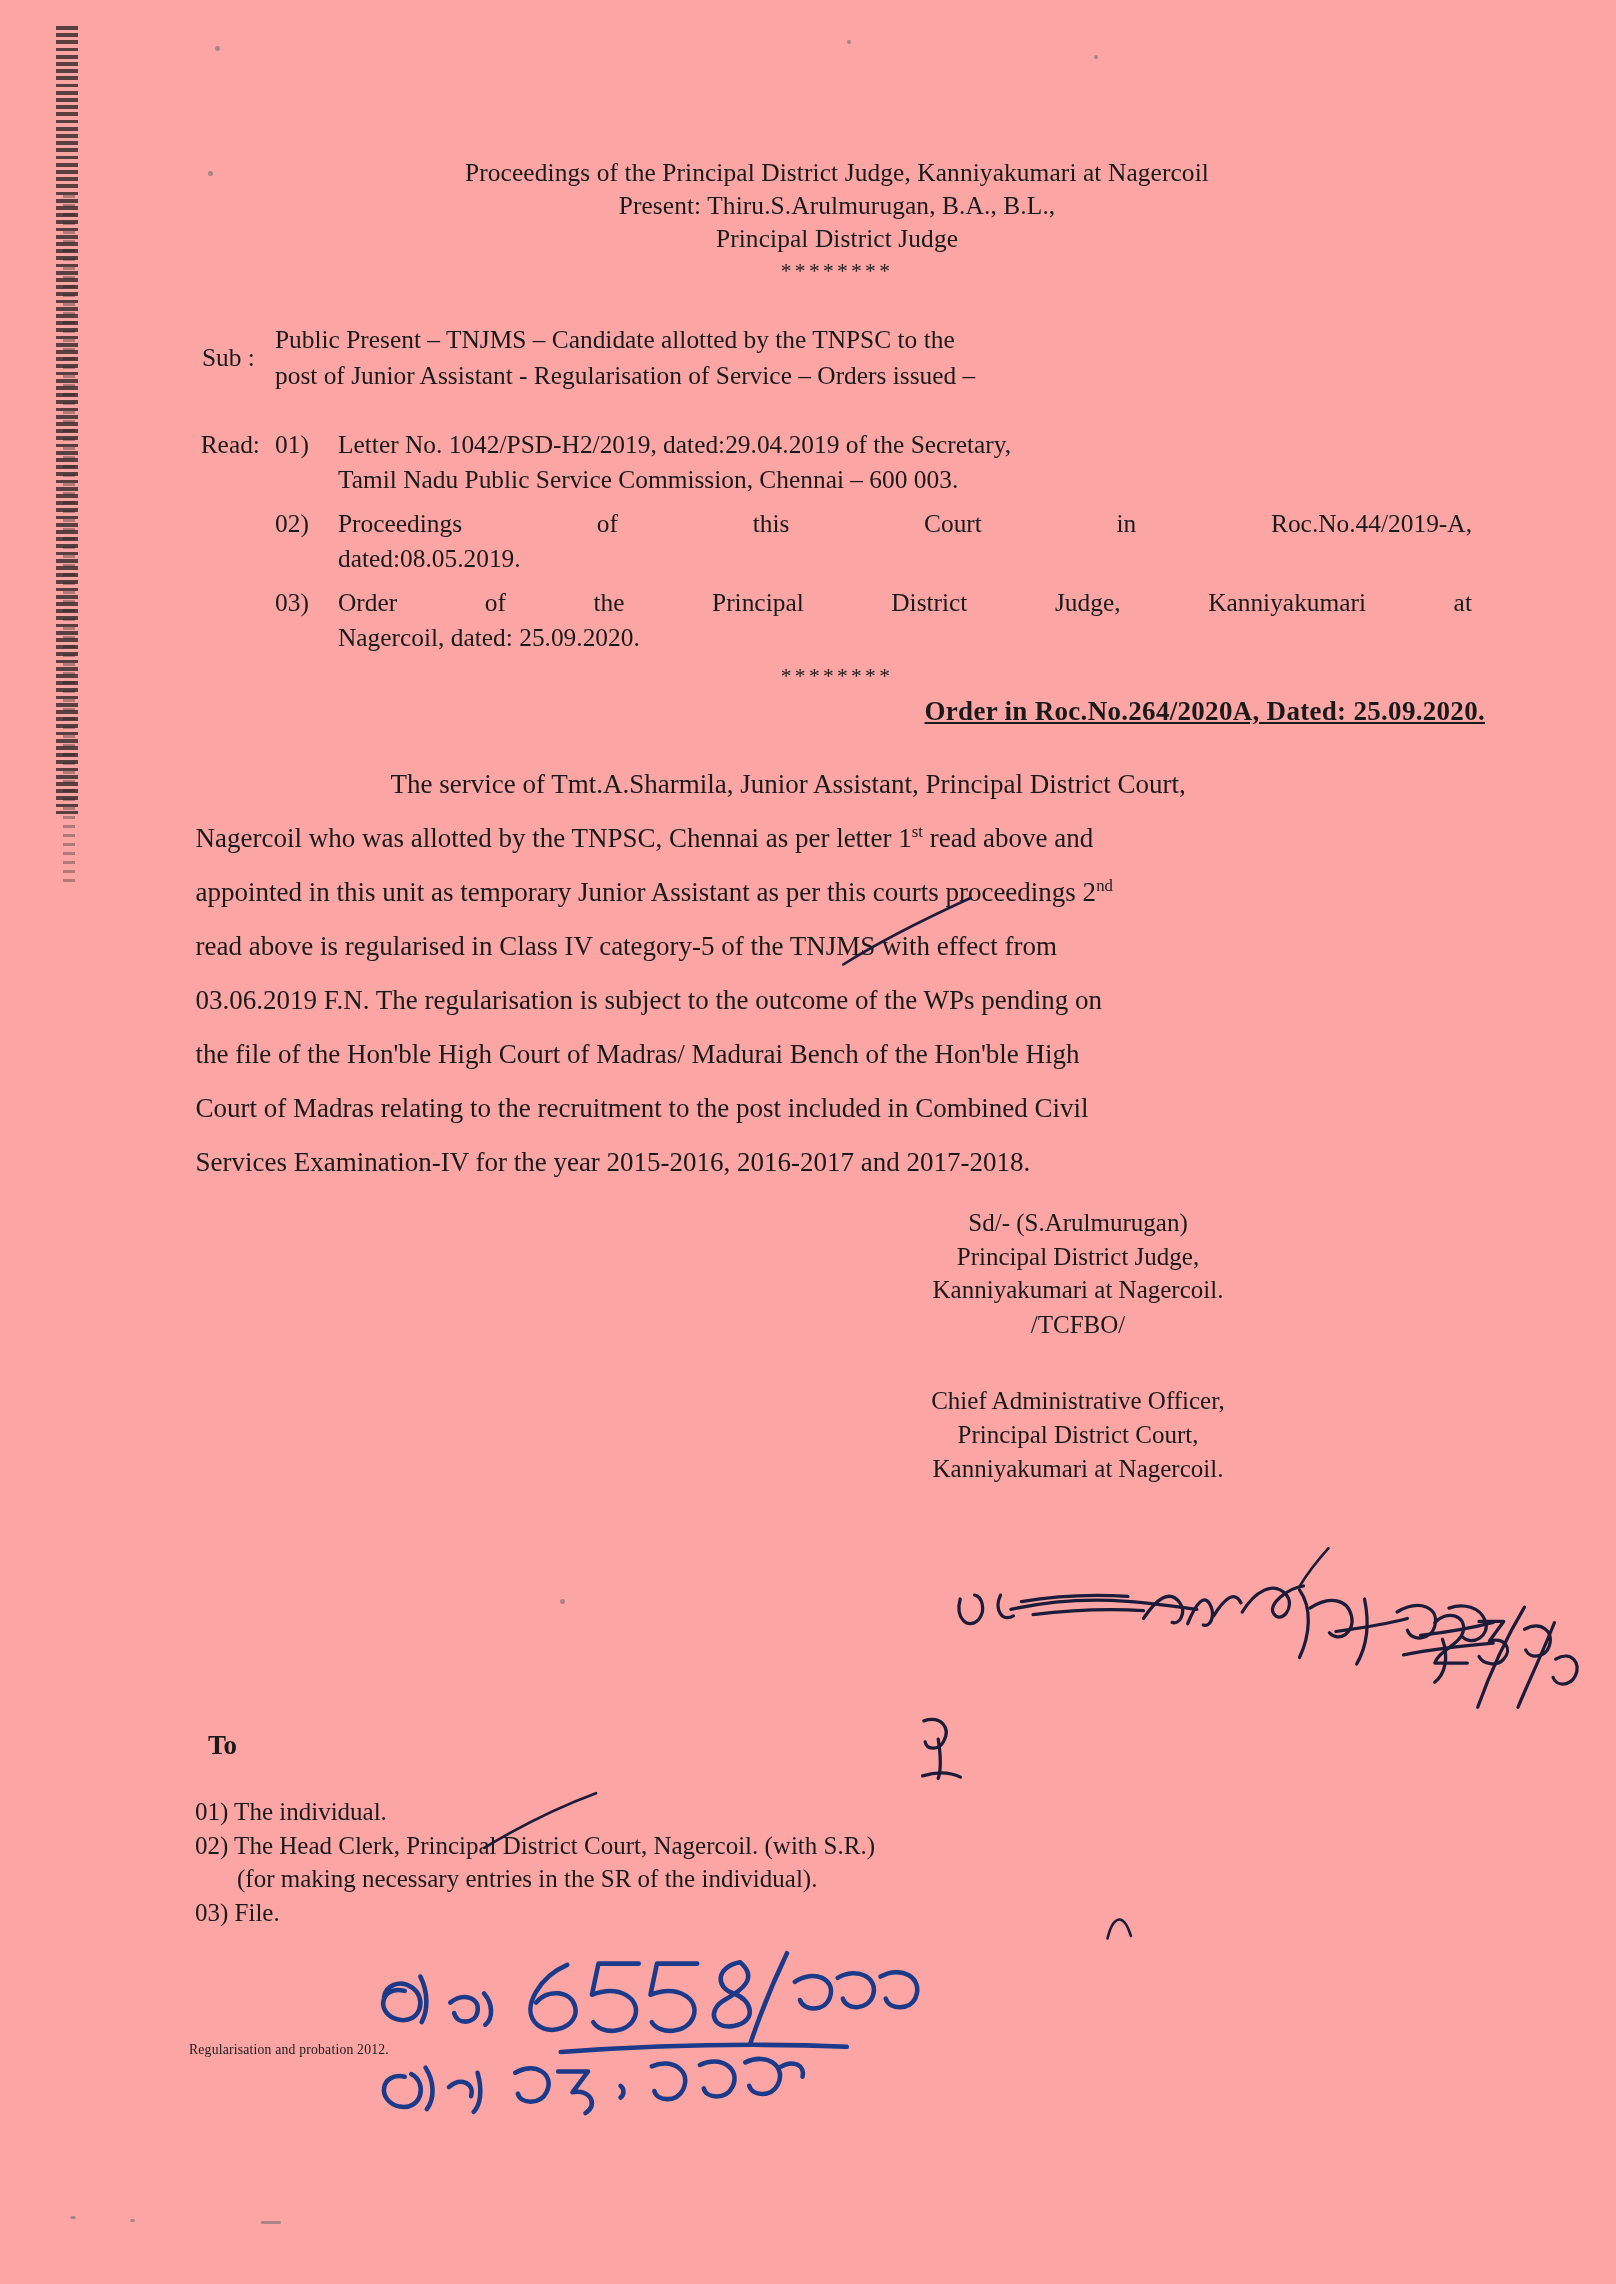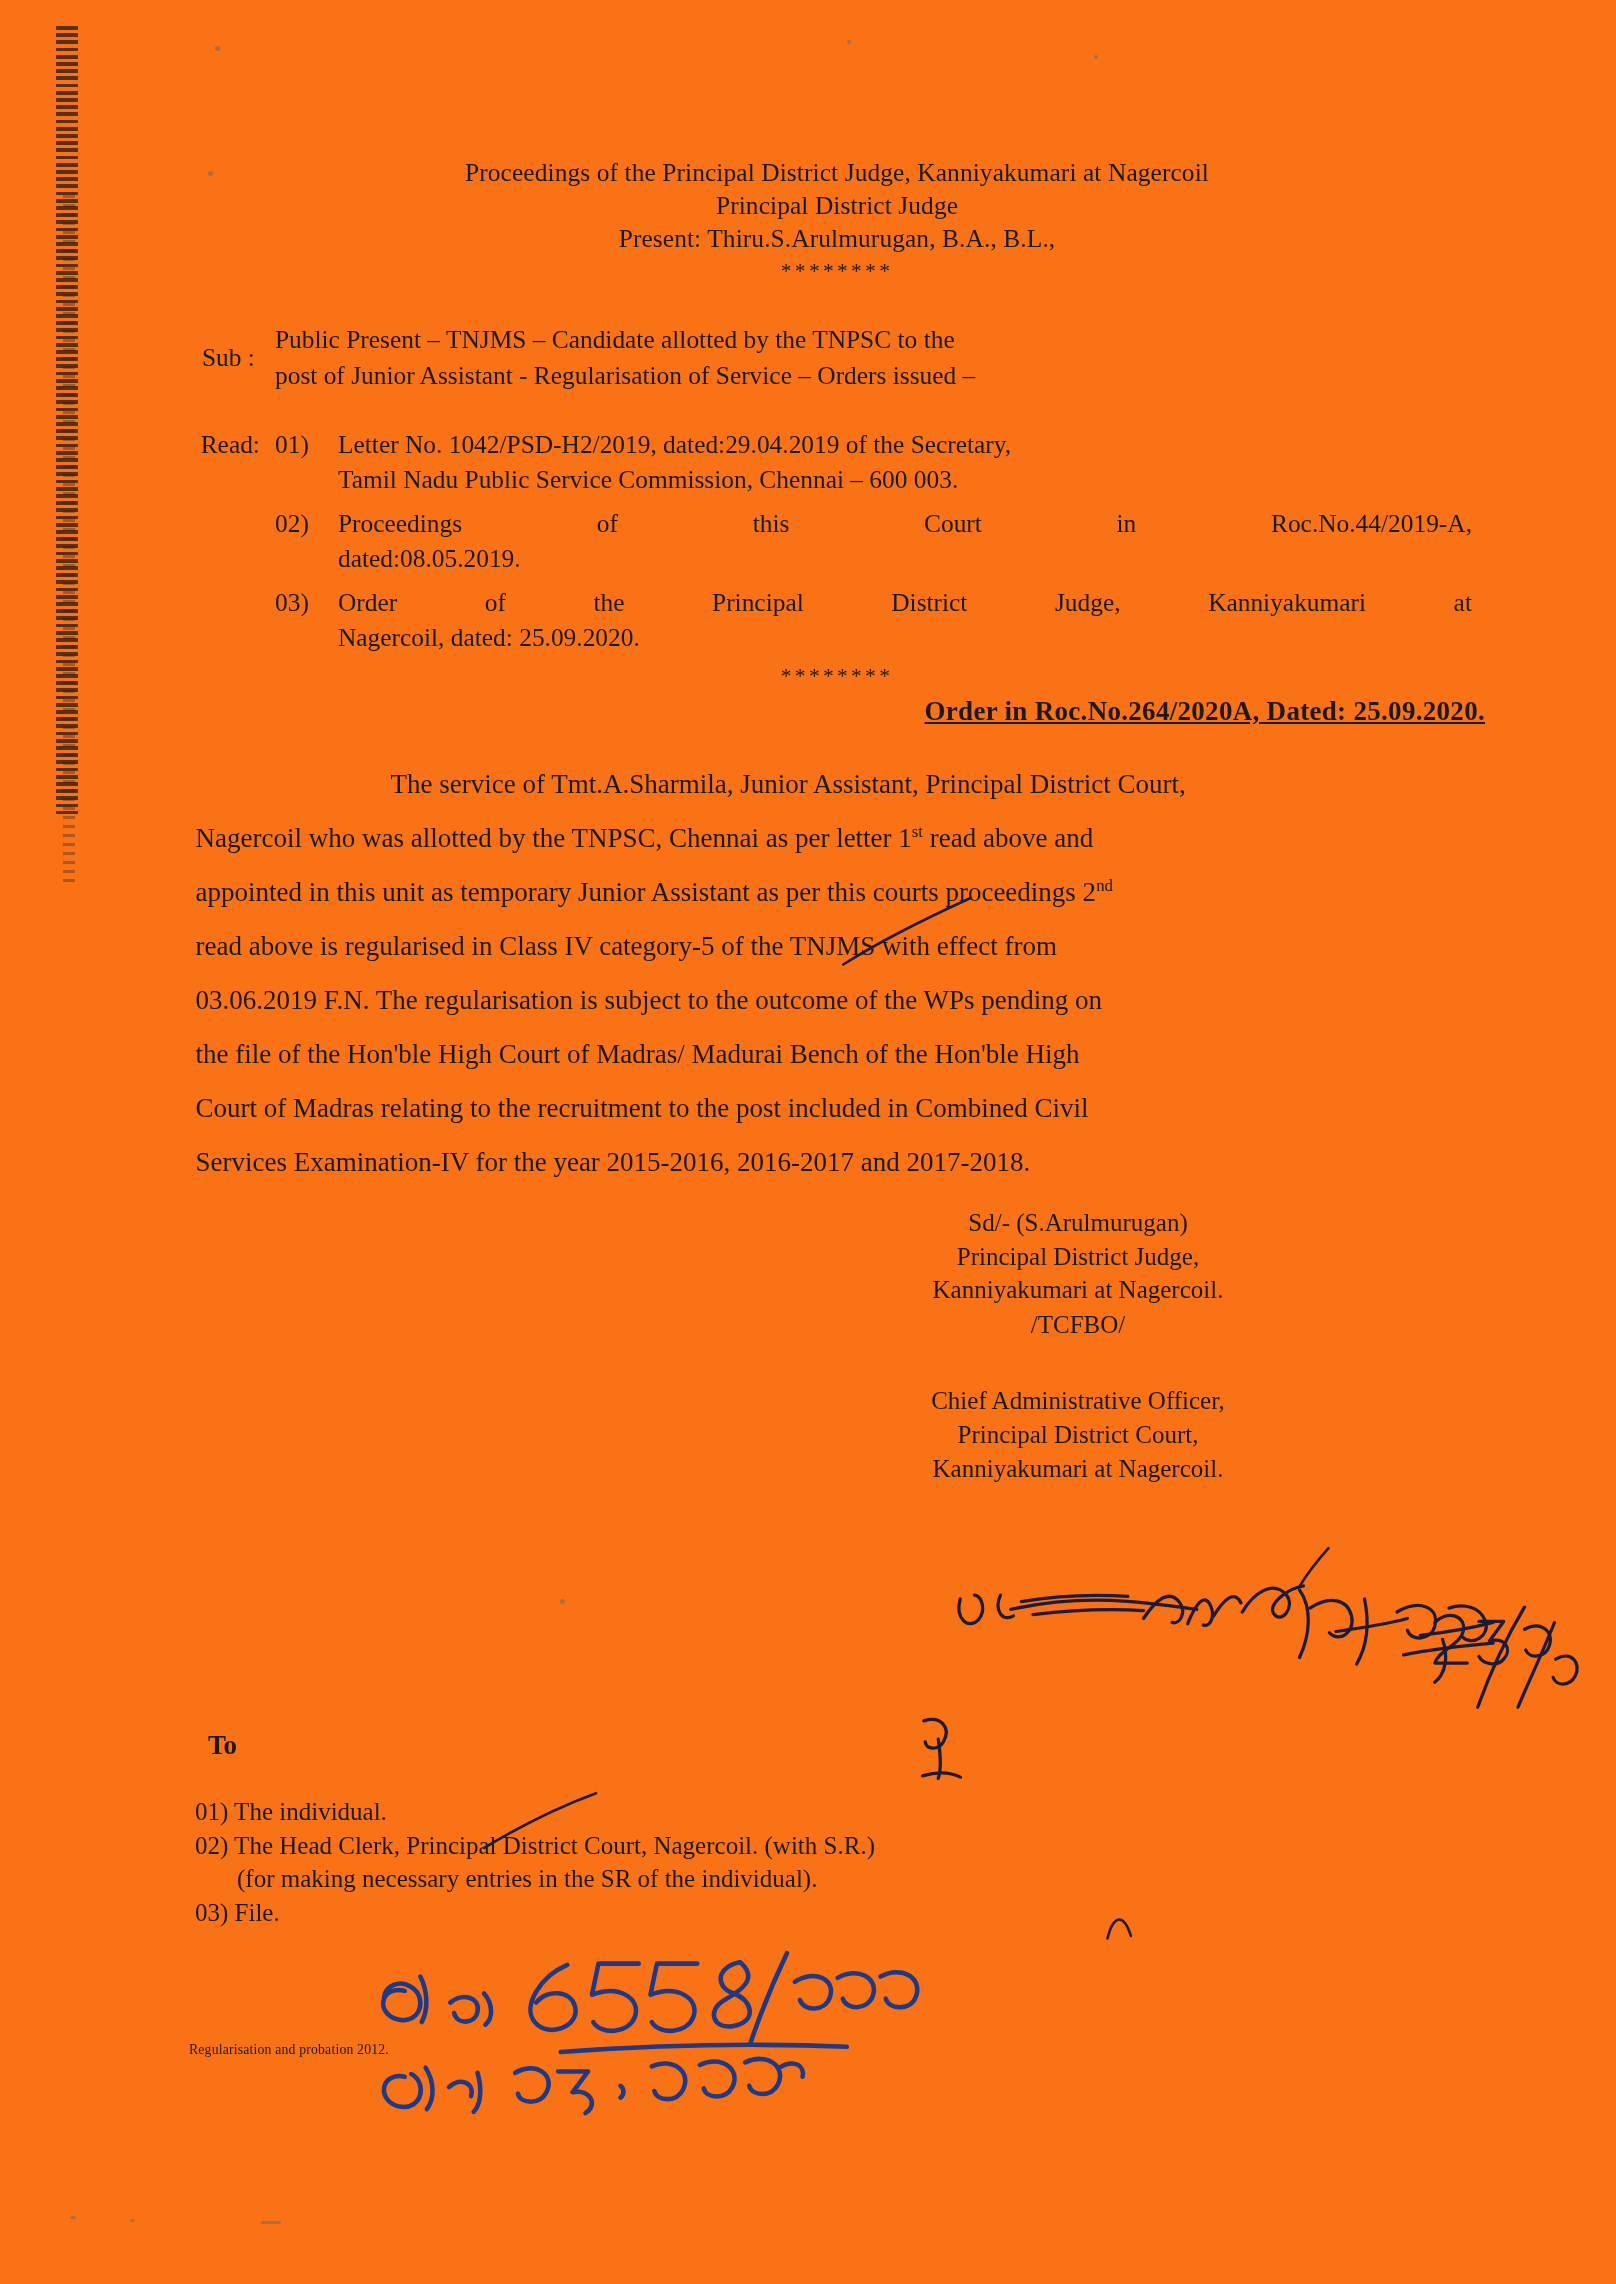--- a/index.html
+++ b/index.html
@@ -4,21 +4,21 @@
 <style>
   html, body {
     margin: 0;
     padding: 0;
     background: #f2f1ee;
   }
   .page {
     position: relative;
     width: 1616px;
     height: 2284px;
-    background: #f97316;
+    background: #fca5a5;
     overflow: hidden;
     font-family: "Liberation Serif", serif;
     color: #1a1a1a;
   }
   
   .binding-edge {
     position: absolute;
     left: 56px;
     top: 26px;
     width: 22px;
@@ -193,22 +193,22 @@
   <div class="speck" style="left:208px; top:171px; width:5.2px; height:5.2px;"></div>
   <div class="speck" style="left:560px; top:1599px; width:4.6px; height:4.6px;"></div>
   <div class="speck" style="left:70px; top:2216px; width:5.9px; height:3.3px;"></div>
   <div class="speck" style="left:130px; top:2219px; width:5.2px; height:3.3px;"></div>
   <div class="speck" style="left:261px; top:2221px; width:19.5px; height:2.6px; border-radius:1.3px;"></div>
 
   <div class="content">
 
     <div class="hdr">
       <div class="l1">Proceedings of the Principal District Judge, Kanniyakumari at Nagercoil</div>
+      <div>Present: Thiru.S.Arulmurugan, B.A., B.L.,</div>
       <div>Principal District Judge</div>
-      <div>Present: Thiru.S.Arulmurugan, B.A., B.L.,</div>
     </div>
     <div class="stars">********</div>
 
     <div class="sub-row">
       <div class="sub-label">Sub :</div>
       <div class="sub-body">
         <div>Public Present – TNJMS – Candidate allotted by the TNPSC to the</div>
         <div>post of Junior Assistant - Regularisation of Service – Orders issued –</div>
       </div>
     </div>

